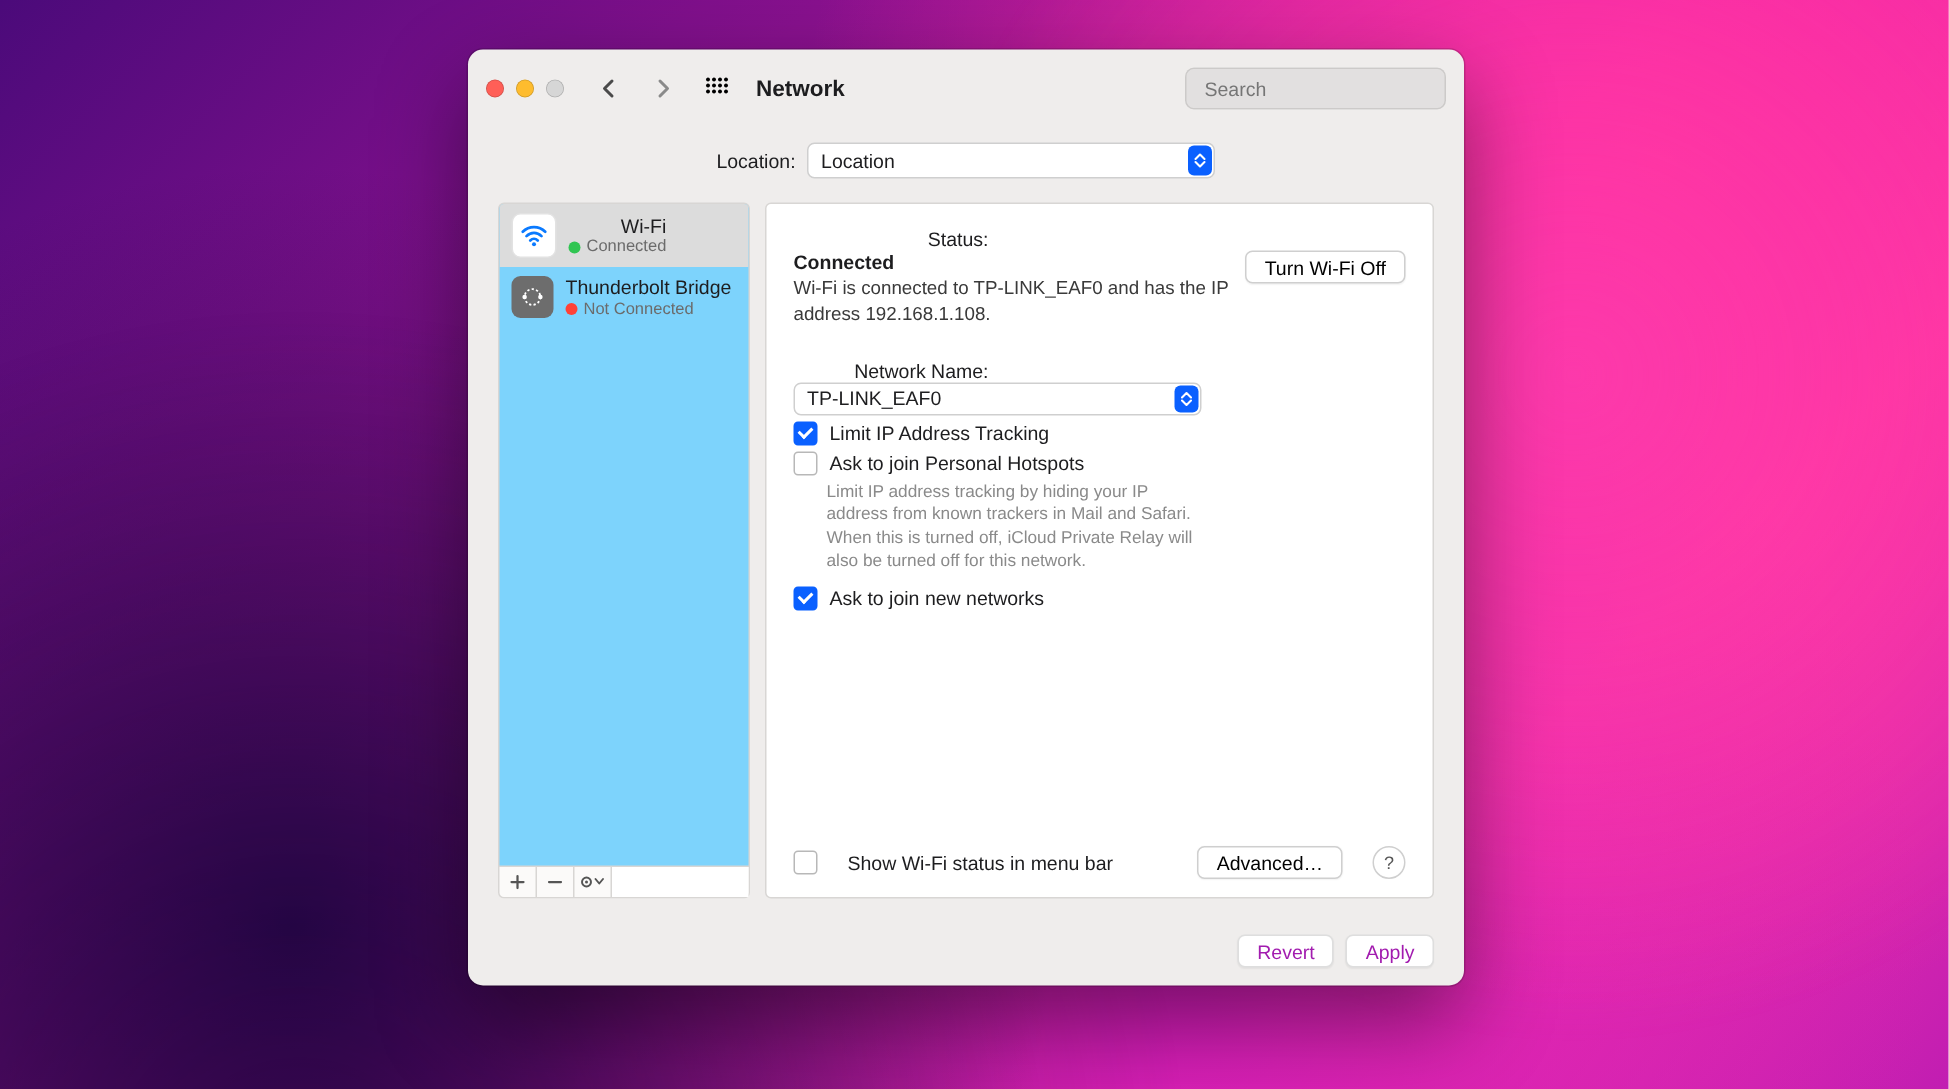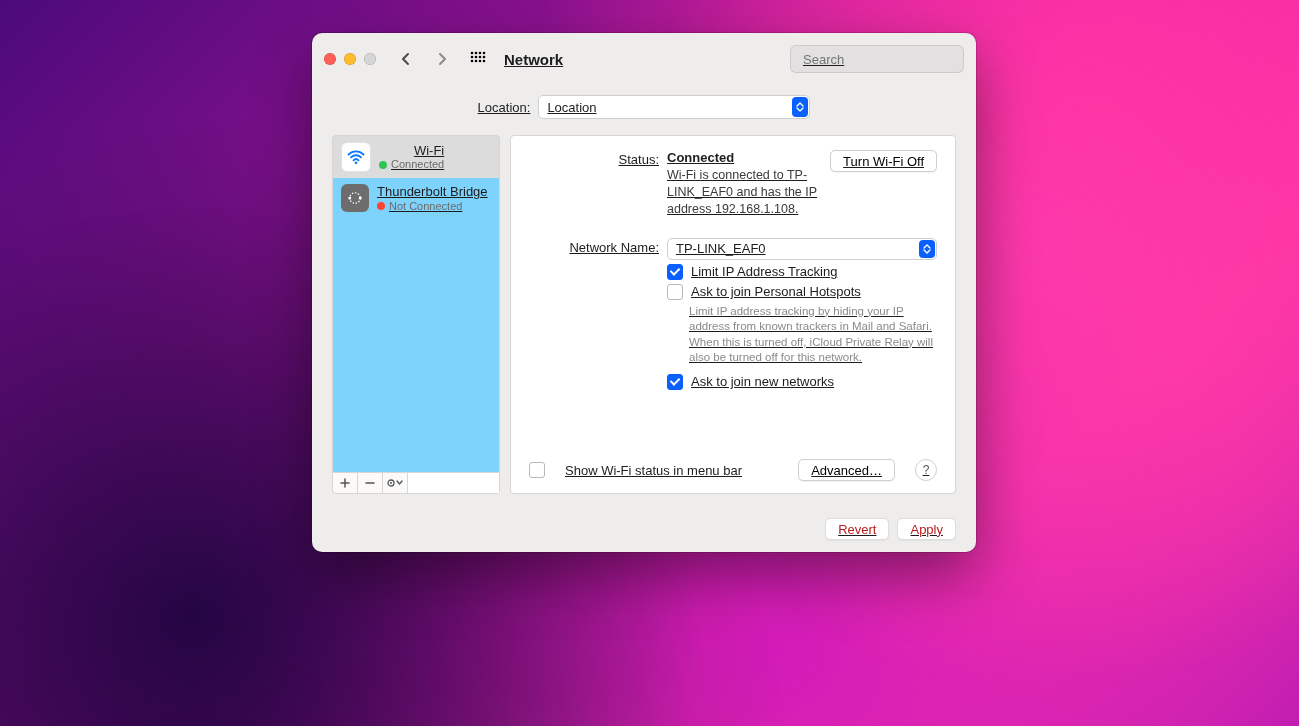--- a/index.html
+++ b/index.html
@@ -37,27 +37,26 @@
     width: 900px; height: 900px;
     right: -200px; top: -200px;
     background: radial-gradient(circle, rgba(255,70,180,0.5) 0%, rgba(255,70,180,0) 70%);
   }
 
   .window {
     position: absolute;
     left: 312px;
     top: 33px;
     width: 664px;
-    height: 519px;
+    height: 624px;
     background: #efedec;
     border-radius: 10px;
     box-shadow: 0 24px 60px rgba(0,0,0,0.45), 0 0 0 1px rgba(0,0,0,0.15);
     display: flex;
     flex-direction: column;
-    text-decoration: underline;
   }
 
   
   .toolbar {
     height: 52px;
     display: flex;
     align-items: center;
     padding: 0 12px;
     gap: 8px;
   }
@@ -140,33 +139,33 @@
     border-right:1px solid #d8d6d4;font-size:14px;color:#555;
   }
   .sidebar-controls .c:last-child{border-right:none;flex:1;justify-content:flex-start;padding-left:4px;background:#fff;}
 
   
   .detail{
     flex:1;background:#fff;border:1px solid #d8d6d4;border-radius:4px;
     padding:14px 18px 12px 18px;display:flex;flex-direction:column;
     font-size:13px;
   }
-  .row{display:flex;align-items:flex-start;margin-bottom:8px;}
+  .row{display:flex;align-items:flex-start;margin-bottom:8px;flex-direction:column;}
   .row .lbl{width:130px;text-align:right;padding-right:8px;padding-top:2px;}
   .row .val{flex:1;}
   .bold{font-weight:600;}
   .desc{color:#3a3a3a;font-size:12.5px;line-height:1.35;margin-top:2px;}
   .subdesc{color:#8a8a8a;font-size:11.5px;line-height:1.35;margin-top:2px;max-width:250px;}
   .btn{
     height:22px;padding:0 12px;background:#fff;border:1px solid #cfcfcf;border-radius:5px;
     font-size:13px;display:inline-flex;align-items:center;justify-content:center;
     box-shadow:0 0.5px 1px rgba(0,0,0,0.05);
     white-space:nowrap;
   }
-  .btn.disabled{color:#b91c1c;border-color:#dedede;}
+  .btn.disabled{color:#a21caf;border-color:#dedede;}
   .status-row{display:flex;align-items:flex-start;gap:10px;}
   .cbrow{display:flex;align-items:center;gap:8px;margin:4px 0;}
   .cb{
     width:14px;height:14px;border:1px solid #b8b8b8;border-radius:3px;background:#fff;
     display:flex;align-items:center;justify-content:center;flex-shrink:0;
   }
   .cb.checked{background:#0a60ff;border-color:#0a60ff;}
   .cb.checked::after{
     content:"";width:4px;height:7px;border:solid #fff;border-width:0 2px 2px 0;
     transform:rotate(45deg);margin-bottom:2px;

